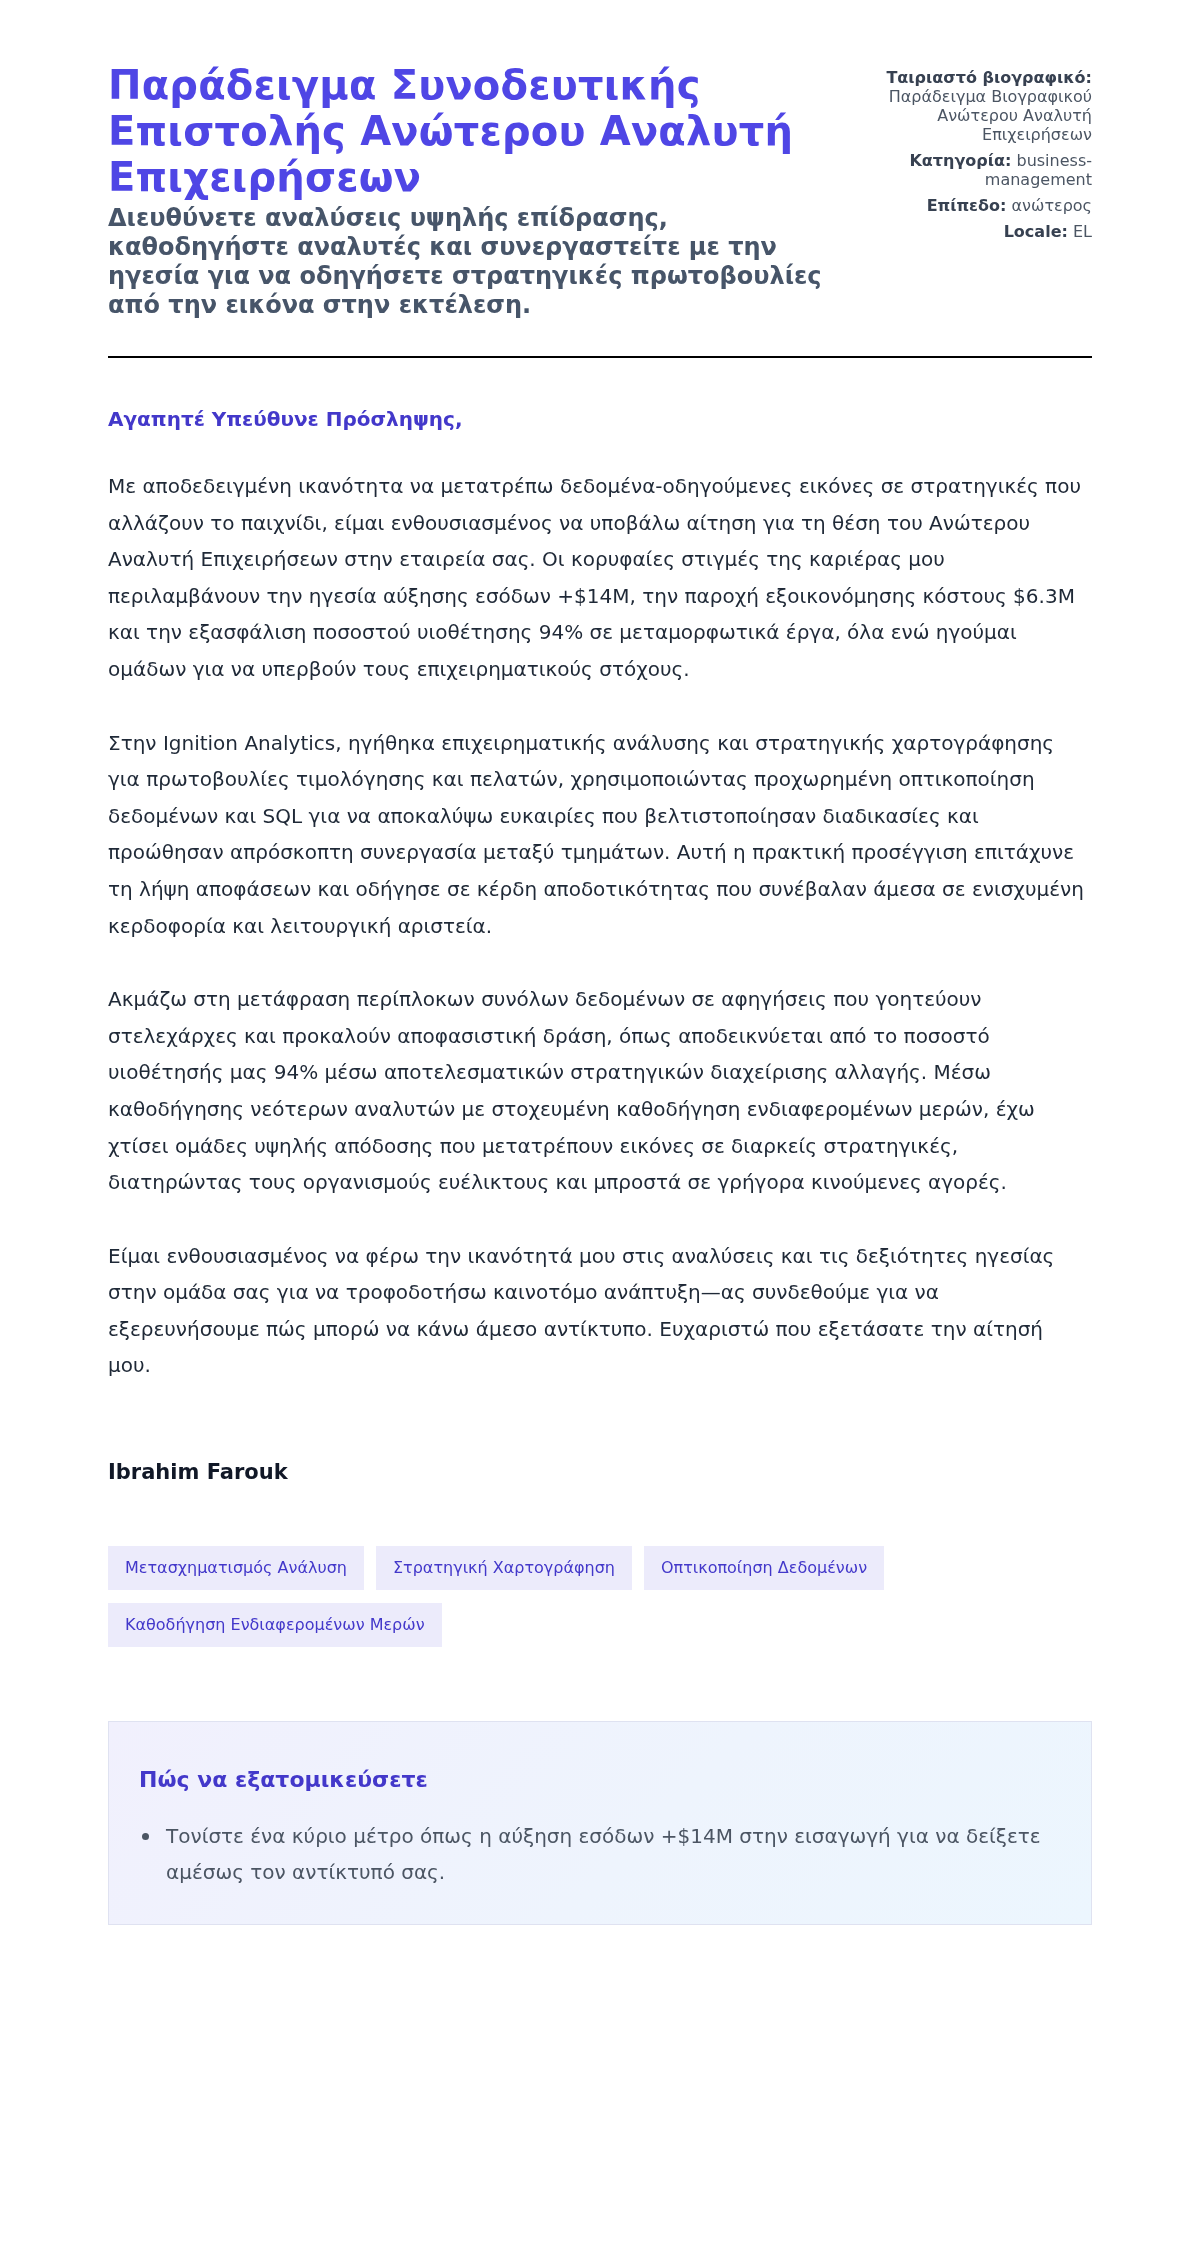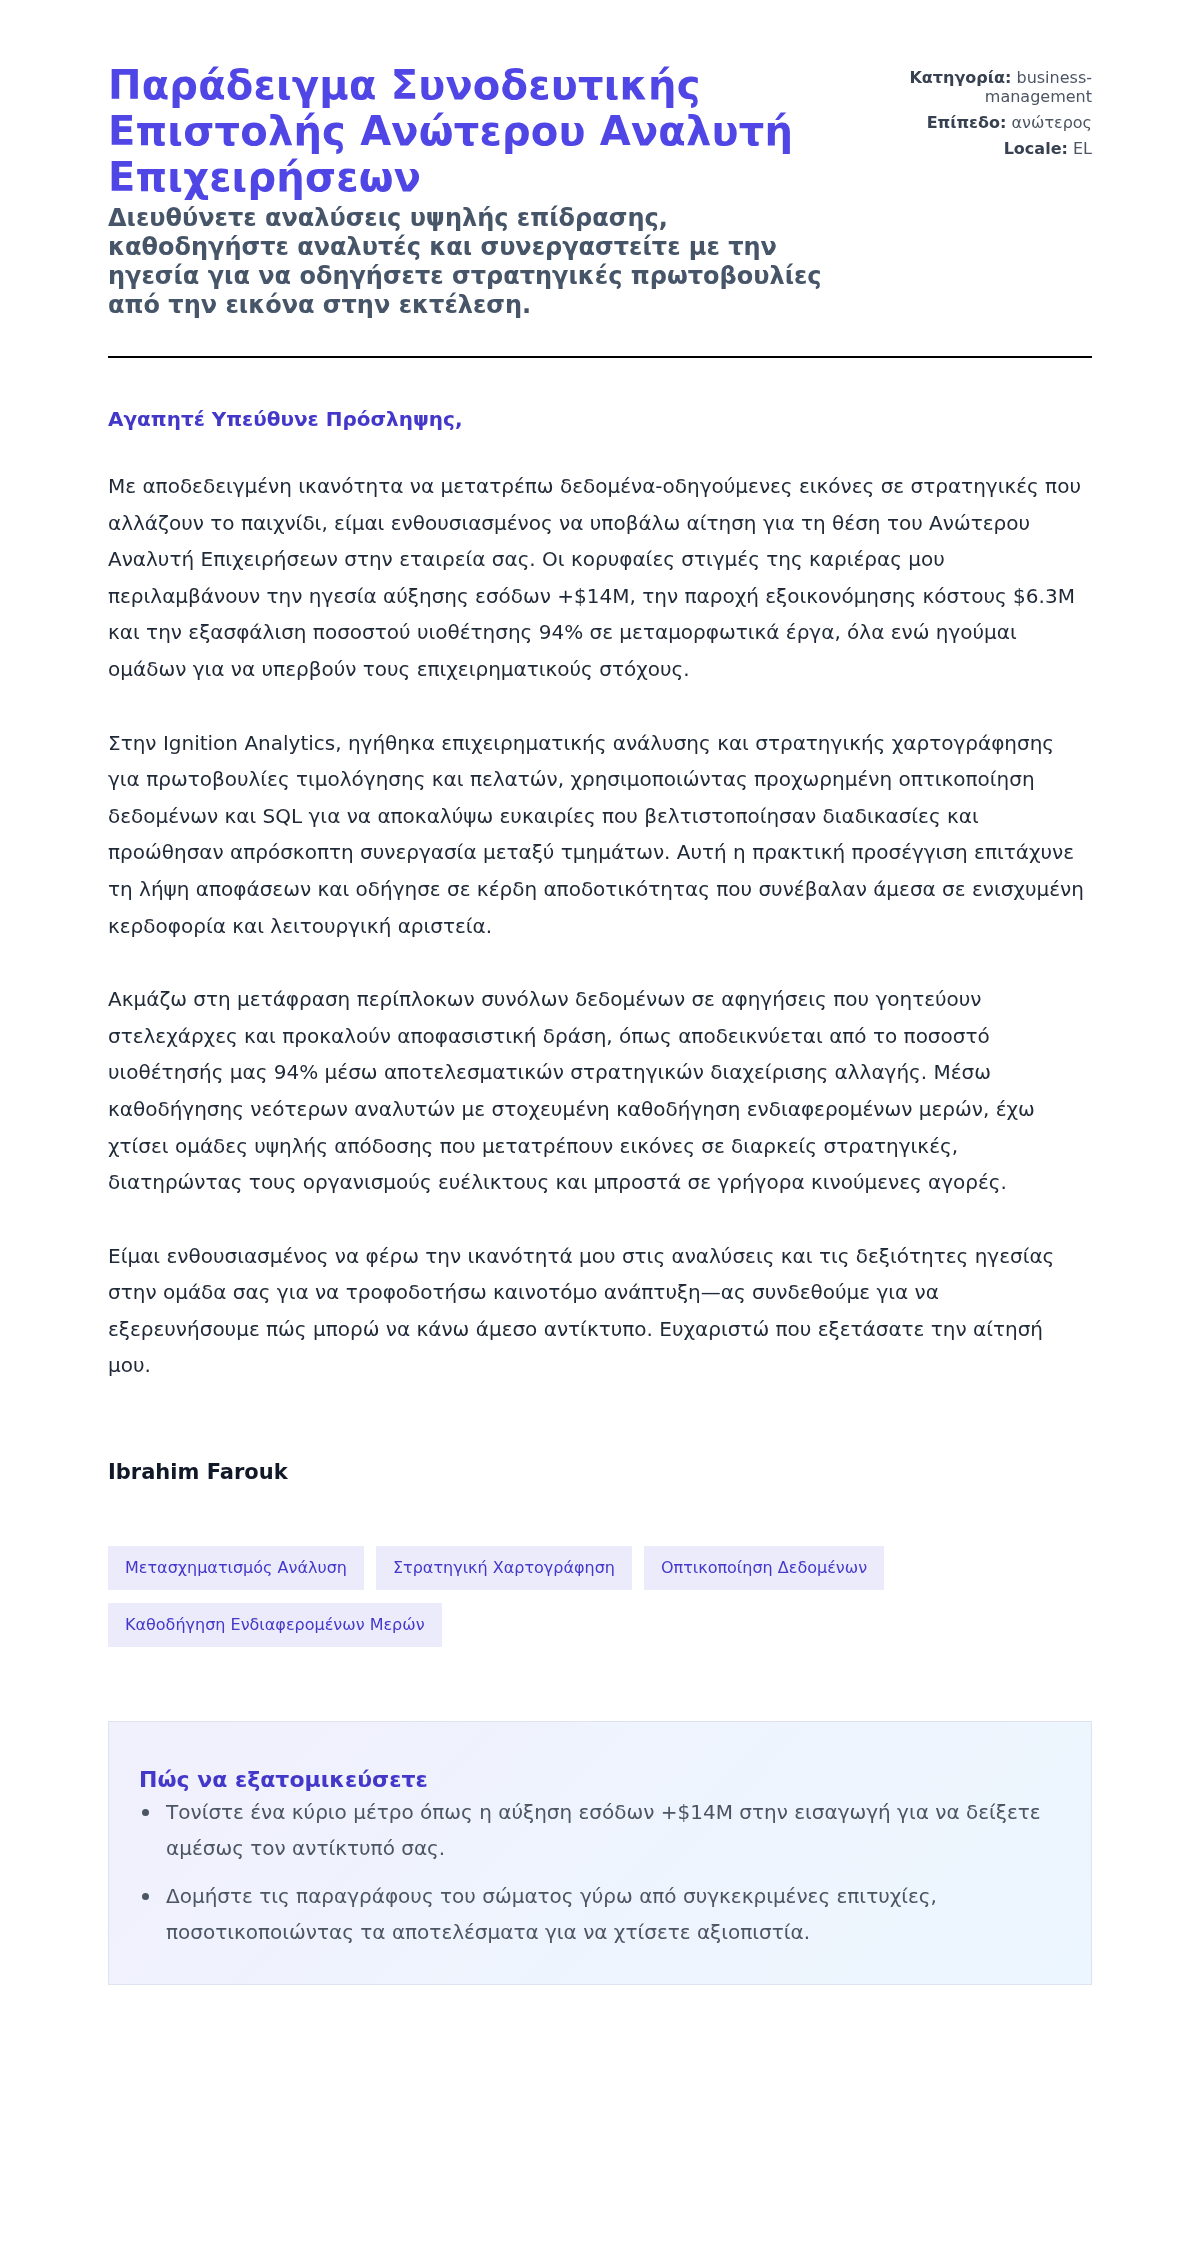--- a/index.html
+++ b/index.html
@@ -103,20 +103,21 @@
       background: linear-gradient(135deg, #f1f0fd 0%, #eef4fd 55%, #ecf6fe 100%);
       padding: 44px 30px 34px 30px;
     }
     .tips-title {
       font-size: 22px;
       font-weight: bold;
       color: #4338ca;
       line-height: 28px;
     }
     .tips-list {
+      margin-top: 24px;
       list-style: none;
     }
     .tips-item {
       position: relative;
       padding-left: 27px;
       font-size: 20px;
       line-height: 36px;
       color: #4b5563;
     }
     .tips-item + .tips-item { margin-top: 12px; }
@@ -134,20 +135,24 @@
 <body>
 
 <div class="page">
 
   <header class="header">
     <div class="header-left">
       <h1 class="title">Παράδειγμα Συνοδευτικής Επιστολής Ανώτερου Αναλυτή Επιχειρήσεων</h1>
       <p class="subtitle">Διευθύνετε αναλύσεις υψηλής επίδρασης, καθοδηγήστε αναλυτές και συνεργαστείτε με την ηγεσία για να οδηγήσετε στρατηγικές πρωτοβουλίες από την εικόνα στην εκτέλεση.</p>
     </div>
     <div class="meta">
+      <div class="meta-row">
+        <span class="meta-label">Ταιριαστό βιογραφικό:</span>
+        <span class="meta-value">Παράδειγμα Βιογραφικού Ανώτερου Αναλυτή Επιχειρήσεων</span>
+      </div>
       <div class="meta-row">
         <span class="meta-label">Κατηγορία:</span>
         <span class="meta-value">business-management</span>
       </div>
       <div class="meta-row">
         <span class="meta-label">Επίπεδο:</span>
         <span class="meta-value">ανώτερος</span>
       </div>
       <div class="meta-row">
         <span class="meta-label">Locale:</span>
@@ -175,20 +180,16 @@
     <span class="tag">Καθοδήγηση Ενδιαφερομένων Μερών</span>
   </section>
 
   <aside class="tips">
     <h2 class="tips-title">Πώς να εξατομικεύσετε</h2>
     <ul class="tips-list">
       <li class="tips-item">
         <span class="bullet"></span>
         <span>Τονίστε ένα κύριο μέτρο όπως η αύξηση εσόδων +$14M στην εισαγωγή για να δείξετε αμέσως τον αντίκτυπό σας.</span>
       </li>
-      <li class="tips-item">
-        <span class="bullet"></span>
-        <span>Δομήστε τις παραγράφους του σώματος γύρω από συγκεκριμένες επιτυχίες, ποσοτικοποιώντας τα αποτελέσματα για να χτίσετε αξιοπιστία.</span>
-      </li>
     </ul>
   </aside>
 
 </div>
 
 </body></html>

